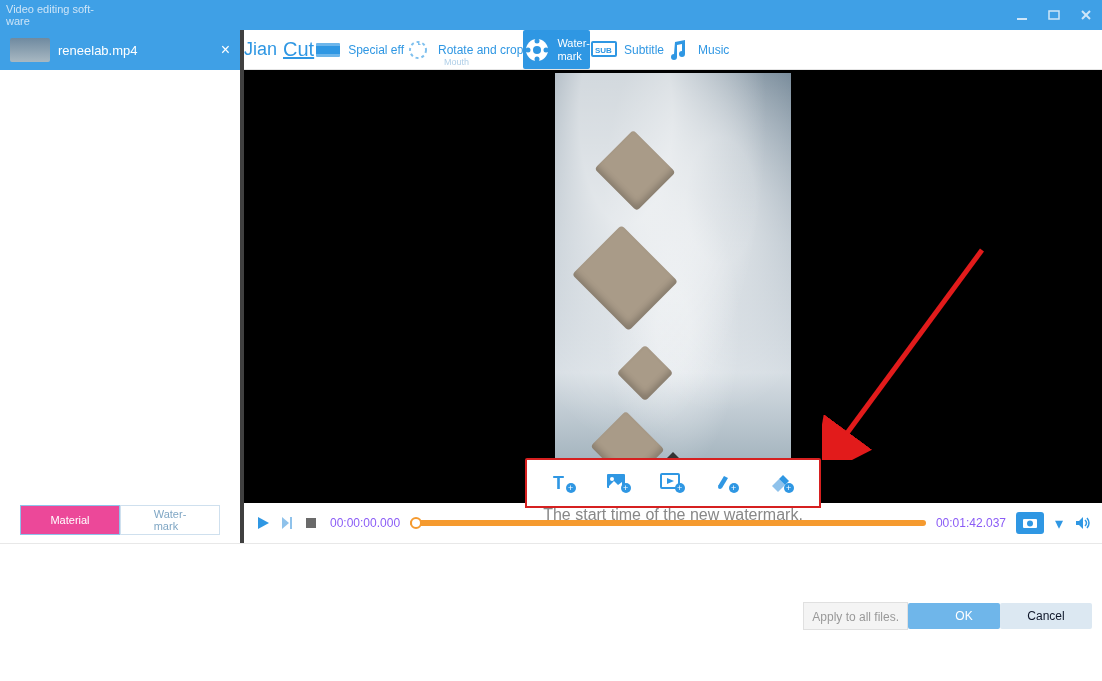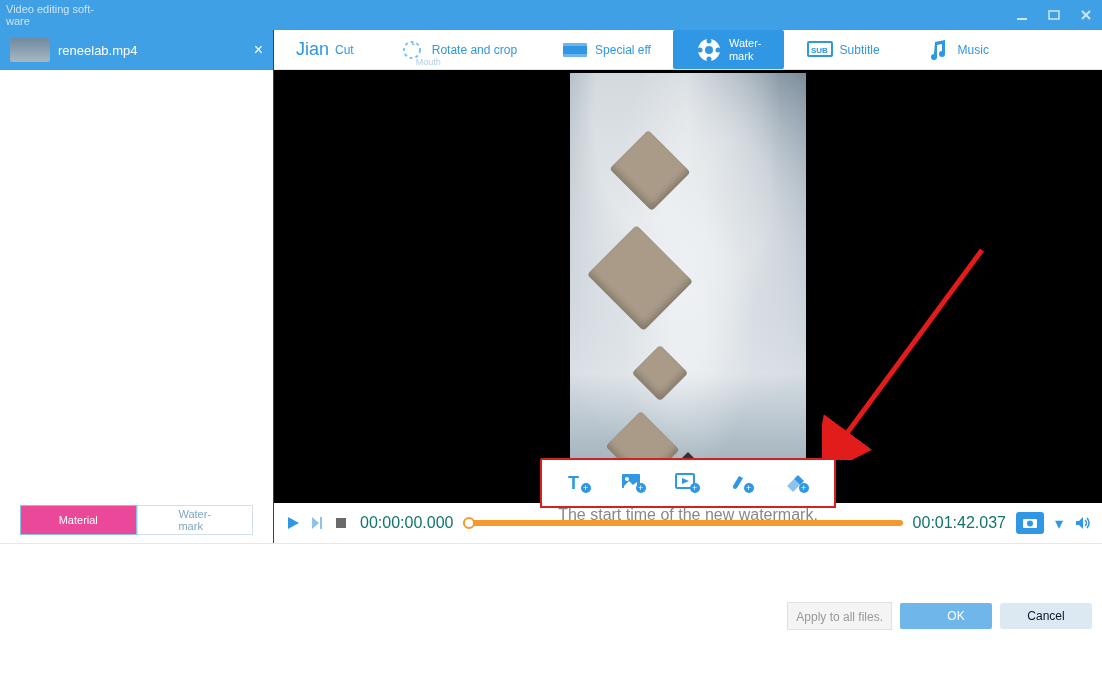--- a/index.html
+++ b/index.html
@@ -5,35 +5,35 @@
 * { box-sizing: border-box; margin: 0; padding: 0; font-family: Arial, sans-serif; }
 body { width: 1102px; height: 681px; overflow: hidden; background: #fff; }
 
 .titlebar { height: 30px; background: #3fa0e6; display: flex; align-items: center; justify-content: space-between; padding: 8px 6px; }
 .titlebar-left { font-size: 11px; color: #cce4f7; line-height: 1.1; }
 .titlebar-right { display: flex; gap: 12px; }
 .titlebar-right .tbtn { width: 20px; height: 20px; display:flex; align-items:center; justify-content:center; cursor:pointer; color:#cfe6f8; }
 
 .main { display: flex; height: 513px; }
 
-.sidebar { width: 274px; background: #fff; border-right: 1px solid #404040; display:flex; flex-direction:column; }
+.sidebar { width: 244px; background: #fff; border-right: 4px solid #404040; display:flex; flex-direction:column; }
 .file-tab { height: 40px; background: #3fa0e6; display:flex; align-items:center; padding: 0 10px; gap:8px; }
 .file-thumb { width: 40px; height: 24px; background: linear-gradient(#6f8aa0,#a8b8c2); border-radius:2px; }
 .file-name { color: #fff; font-size: 13px; flex:1; }
 .file-close { color:#fff; font-size:16px; cursor:pointer; }
 
 .sidebar-body { flex:1; background:#fff; }
 .sidebar-tabs { display:flex; height:30px; margin: 0 20px 8px 20px; }
 .sidebar-tab { flex:1; font-size:11px; display:flex; align-items:center; justify-content:center; color:#7fa6c4; cursor:pointer; border:1px solid #cfe0ee; }
 .sidebar-tab.active { background:#ec4899; color:#fff; border-color:#8fc2eb; }
 
 .editor { flex:1; display:flex; flex-direction:column; }
 
 .toolbar { height: 40px; background:#fff; display:flex; align-items:center; border-bottom:1px solid #e4e4e4; }
-.tool { display:flex; align-items:center; gap:6px; padding:0 22px; height:100%; font-size:12px; color:#2f97e3; cursor:pointer; position:relative; }
+.tool { display:flex; align-items:center; gap:6px; padding:0 0; height:100%; font-size:12px; color:#2f97e3; cursor:pointer; position:relative; }
 .tool .ticon { width:28px; height:28px; display:flex; align-items:center; justify-content:center; }
 .tool.active { background:#2f97e3; color:#fff; border-radius:2px; }
 .tool .sub { font-size:9px; color:#b0cfe8; position:absolute; bottom:2px; left:40px; }
 
 .viewer { flex:1; background:#000; position:relative; display:flex; align-items:center; justify-content:center; }
 .video-frame { width:236px; height:428px; background: linear-gradient(#6a7f90, #b0bcc6 40%, #d6dde3 70%, #8ea2ae); position:relative; overflow:hidden; }
 .cloud-overlay { position:absolute; inset:0; background:
   radial-gradient(ellipse at 30% 10%, rgba(255,255,255,0.7) 0 20%, transparent 60%),
   radial-gradient(ellipse at 70% 30%, rgba(255,255,255,0.5) 0 15%, transparent 50%),
   radial-gradient(ellipse at 50% 60%, rgba(255,255,255,0.4) 0 10%, transparent 40%);
@@ -46,32 +46,32 @@
 
 .arrow-annot { position:absolute; right:100px; top:170px; pointer-events:none; }
 
 .wm-toolbar-wrap { position:absolute; bottom:-5px; left:50%; transform:translateX(-50%); }
 .wm-toolbar { width:296px; height:50px; background:#fff; border:2px solid #d62020; display:flex; align-items:center; justify-content:space-around; padding:0 10px; border-radius:2px 2px 0 0; position:relative; }
 .wm-toolbar::before { content:""; position:absolute; top:-14px; left:50%; transform:translateX(-50%); border:6px solid transparent; border-bottom-color:#333; }
 .wm-btn { width:30px; height:26px; display:flex; align-items:center; justify-content:center; cursor:pointer; color:#2f97e3; }
 .wm-hint { position:absolute; bottom:-18px; width:100%; text-align:center; font-size:16px; color:#888; white-space:nowrap; }
 
 .controls { height:40px; background:#fff; display:flex; align-items:center; padding:0 10px; gap:10px; }
-.time-label { font-size:16px; color:#0f766e; }
+.time-label { font-size:12px; color:#8b5cf6; }
 .play-btns { display:flex; gap:6px; }
 .pbtn { width:18px; height:18px; display:flex; align-items:center; justify-content:center; cursor:pointer; color:#2f97e3; }
 .timeline { flex:1; height:6px; background:#f59a2f; position:relative; border-radius:3px; }
 .timeline-thumb { position:absolute; left:0; top:-3px; width:12px; height:12px; background:#fff; border:2px solid #f59a2f; border-radius:50%; }
 .right-controls { display:flex; gap:6px; align-items:center; }
 .camera-btn { width:28px; height:22px; background:#2f97e3; border-radius:3px; display:flex; align-items:center; justify-content:center; cursor:pointer; }
 
 .bottom-panel { height:95px; background:#fff; border-top:1px solid #e8e8e8; position:relative; }
 .placeholder-text { position:absolute; top:40px; left:50%; transform:translateX(-50%); font-size:14px; color:#eaeaea; letter-spacing:1px; }
 
-.footer { position:absolute; bottom:8px; right:10px; left:10px; display:flex; justify-content:flex-end; gap:8px; align-items:center; }
+.footer { position:absolute; bottom:8px; right:10px; left:10px; display:flex; justify-content:flex-end; gap:0; align-items:center; }
 .apply-container { background:#f4f4f4; padding:4px 8px; border:1px solid #e0e0e0; }
 .apply-text { font-size:12px; color:#999; }
 .btn { width:92px; height:26px; border:none; border-radius:2px; font-size:12px; cursor:pointer; }
 .btn-ok { background:#6fb6ea; color:#fff;padding-left:20px; }
 .btn-cancel { background:#dce8f2; color:#0f172a; }
 </style>
 </head>
 <body>
 
 <div class="titlebar">
@@ -109,41 +109,41 @@
       <div class="sidebar-tab active">Material</div>
       <div class="sidebar-tab" style="white-space:pre-line;">Water-
 mark</div>
     </div>
   </div>
 
   <div class="editor">
     <div class="toolbar">
       <div class="tool">
         <span style="font-size:18px;">Jian</span>
-        <span style="font-size:12px;">Cut</span>
-      </div>
-      <div class="tool" style="position:relative;">
-        <span class="ticon">
-            <svg width="24" height="24">
-              <circle cx="12" cy="12" r="8" fill="none" stroke="#7fc0ee" stroke-width="2" stroke-dasharray="3 3"></circle>
-              <path d="M12 4 L15 7 L12 7 Z" fill="#7fc0ee"></path>
-            </svg>
-          </span>
-        <span>Rotate and crop</span>
-        <span class="sub">Mouth</span>
+        <span style="font-size:20px;text-decoration:underline;">Cut</span>
       </div>
       <div class="tool">
         <span class="ticon">
             <svg width="26" height="20">
               <rect x="1" y="3" width="24" height="14" fill="#2f97e3" rx="1"></rect>
               <rect x="1" y="3" width="24" height="3" fill="#fff" opacity="0.3"></rect>
               <rect x="1" y="14" width="24" height="3" fill="#fff" opacity="0.3"></rect>
             </svg>
           </span>
         <span>Special eff</span>
+      </div>
+      <div class="tool" style="position:relative;">
+        <span class="ticon">
+            <svg width="24" height="24">
+              <circle cx="12" cy="12" r="8" fill="none" stroke="#7fc0ee" stroke-width="2" stroke-dasharray="3 3"></circle>
+              <path d="M12 4 L15 7 L12 7 Z" fill="#7fc0ee"></path>
+            </svg>
+          </span>
+        <span>Rotate and crop</span>
+        <span class="sub">Mouth</span>
       </div>
       <div class="tool active">
         <span class="ticon">
             <svg width="26" height="26">
               <circle cx="13" cy="13" r="11" fill="#fff"></circle>
               <circle cx="13" cy="13" r="4" fill="#2f97e3"></circle>
               <circle cx="13" cy="4" r="2.5" fill="#2f97e3"></circle>
               <circle cx="13" cy="22" r="2.5" fill="#2f97e3"></circle>
               <circle cx="4" cy="13" r="2.5" fill="#2f97e3"></circle>
               <circle cx="22" cy="13" r="2.5" fill="#2f97e3"></circle>

